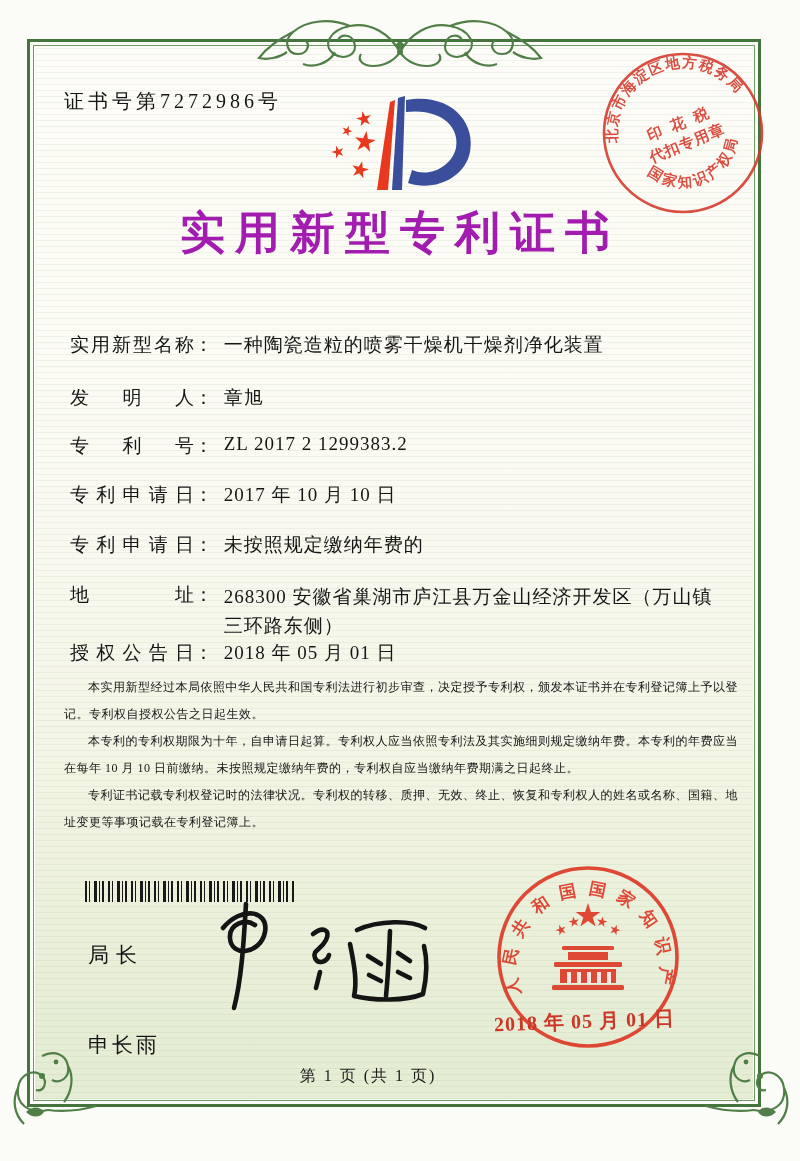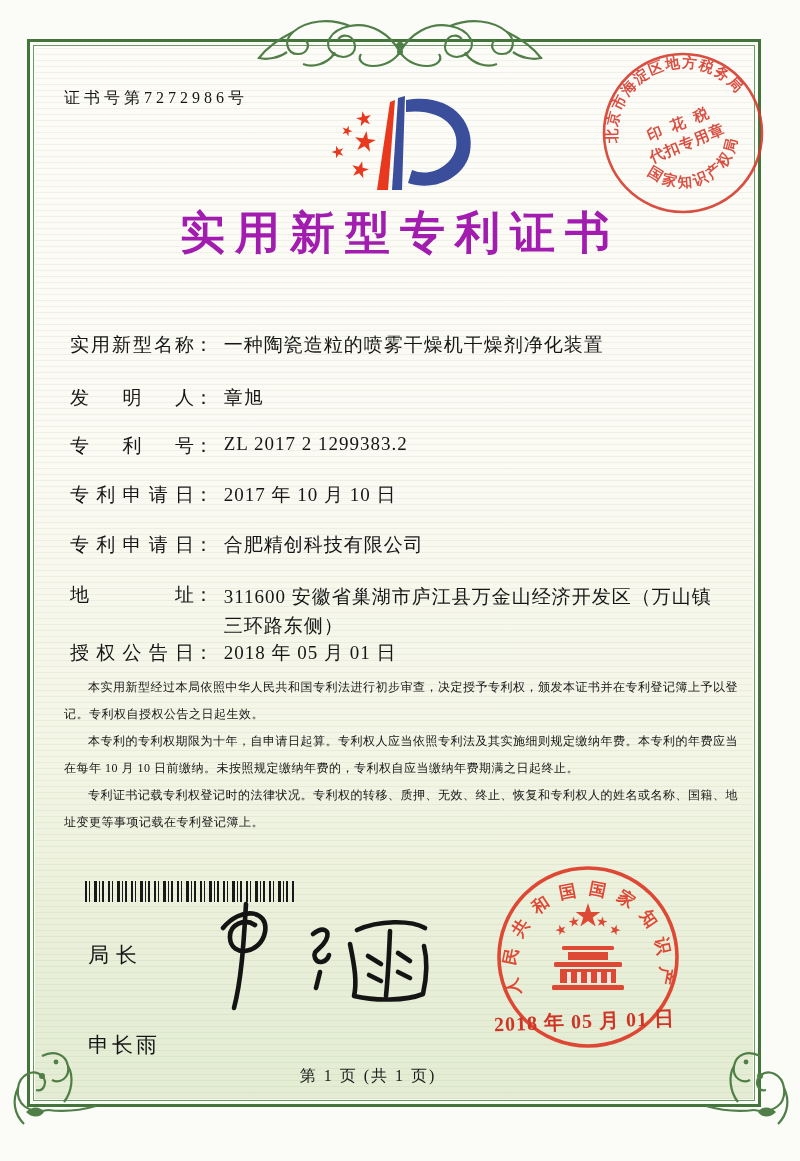--- a/index.html
+++ b/index.html
@@ -30,21 +30,21 @@
   }
 
   .ornament-top{position:absolute;left:50%;top:12px;transform:translateX(-50%);}
   .corner-flourish{position:absolute;}
   .corner-bl{left:8px;top:1048px;}
   .corner-br{left:702px;top:1048px;transform:scaleX(-1);}
 
   
   .cert-no{
     position:absolute;left:64px;top:88px;
-    font-size:16px;letter-spacing:4px;color:#151515;
+    font-size:20px;letter-spacing:4px;color:#151515;
   }
   .logo{position:absolute;left:318px;top:88px;}
   .tax-stamp{position:absolute;left:596px;top:46px;transform:rotate(-22deg);opacity:.88;}
   .title{
     position:absolute;left:0;top:203px;width:800px;
     text-align:center;font-size:45px;font-weight:700;
     letter-spacing:10px;color:#a21caf;
   }
 
   
@@ -214,26 +214,26 @@
       <span class="fvalue">ZL 2017 2 1299383.2</span>
     </div>
 
     <div class="row row-appdate">
       <span class="flabel">专利申请日</span><span class="colon">：</span>
       <span class="fvalue">2017 年 10 月 10 日</span>
     </div>
 
     <div class="row row-patentee">
       <span class="flabel">专利申请日</span><span class="colon">：</span>
-      <span class="fvalue">合肥精创科技有限公司</span>
+      <span class="fvalue">未按照规定缴纳年费的</span>
     </div>
 
     <div class="row row-address">
       <span class="flabel">地址</span><span class="colon">：</span>
-      <span class="fvalue">311600 安徽省巢湖市庐江县万金山经济开发区（万山镇三环路东侧）</span>
+      <span class="fvalue">268300 安徽省巢湖市庐江县万金山经济开发区（万山镇三环路东侧）</span>
     </div>
 
     <div class="row row-grant">
       <span>
         <span class="flabel">授权公告日</span><span class="colon">：</span>
         <span class="fvalue">2018 年 05 月 01 日</span>
       </span>
     </div>
   </div>
 

